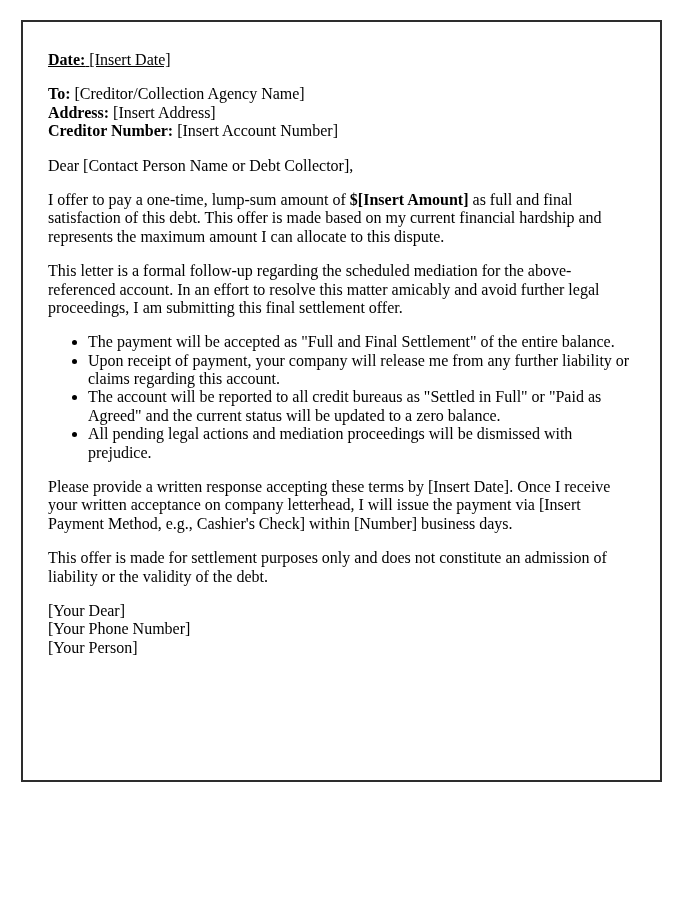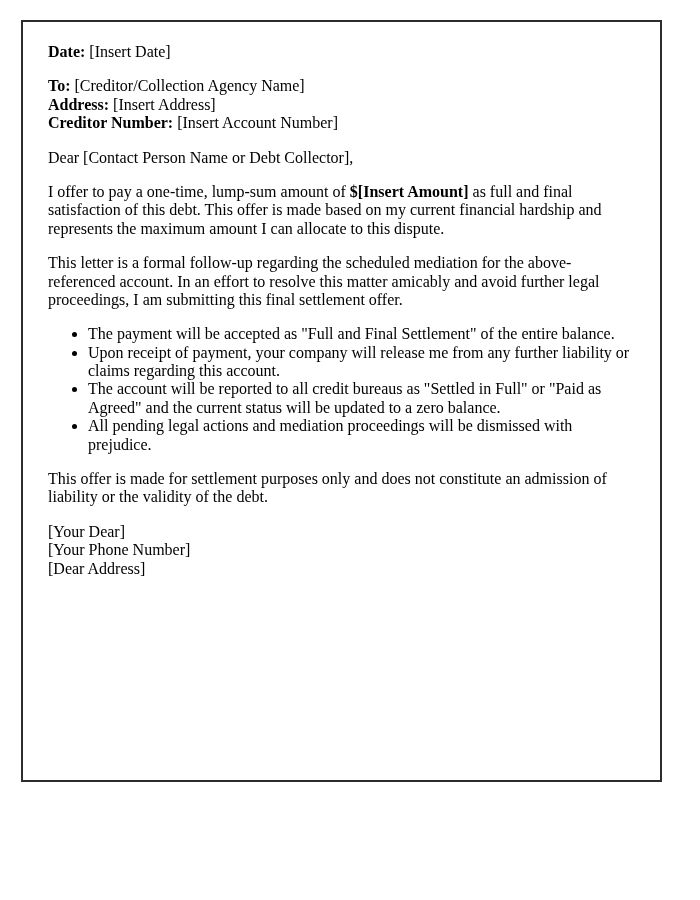--- a/index.html
+++ b/index.html
@@ -26,21 +26,22 @@
     width: 641px;
     min-height: 762px;
     border: 2px solid #2d2d2d;
     background: #ffffff;
     padding: 13px 25px 16px 25px;
   }
   .letter p {
     margin: 16px 0;
   }
   .letter p:first-child {
-    margin-top: 8px;
+    margin-top: 16px;
+    text-decoration: underline;
   }
   .bold {
     font-weight: bold;
   }
   ul.terms-list {
     margin: 16px 0;
     padding-left: 40px;
     list-style-type: disc;
   }
   ul.terms-list li {
@@ -69,22 +70,23 @@
     <p>This letter is a formal follow-up regarding the scheduled mediation for the above-referenced account. In an effort to resolve this matter amicably and avoid further legal proceedings, I am submitting this final settlement offer.</p>
 
 
     <ul class="terms-list">
       <li>The payment will be accepted as "Full and Final Settlement" of the entire balance.</li>
       <li>Upon receipt of payment, your company will release me from any further liability or claims regarding this account.</li>
       <li>The account will be reported to all credit bureaus as "Settled in Full" or "Paid as Agreed" and the current status will be updated to a zero balance.</li>
       <li>All pending legal actions and mediation proceedings will be dismissed with prejudice.</li>
     </ul>
 
+    <p>Please provide a written response accepting these terms by [Insert Date]. Once I receive your written acceptance on company letterhead, I will issue the payment via [Insert Payment Method, e.g., Cashier's Check] within [Number] business days.</p>
 
     <p>This offer is made for settlement purposes only and does not constitute an admission of liability or the validity of the debt.</p>
 
 
     <p><span>[Your Dear]</span><br>
       <span>[Your Phone Number]</span><br>
-      <span>[Dear Address]</span></p>
+      <span>[Your Person]</span></p>
 
   </div>
 </div>
 
 </body></html>

